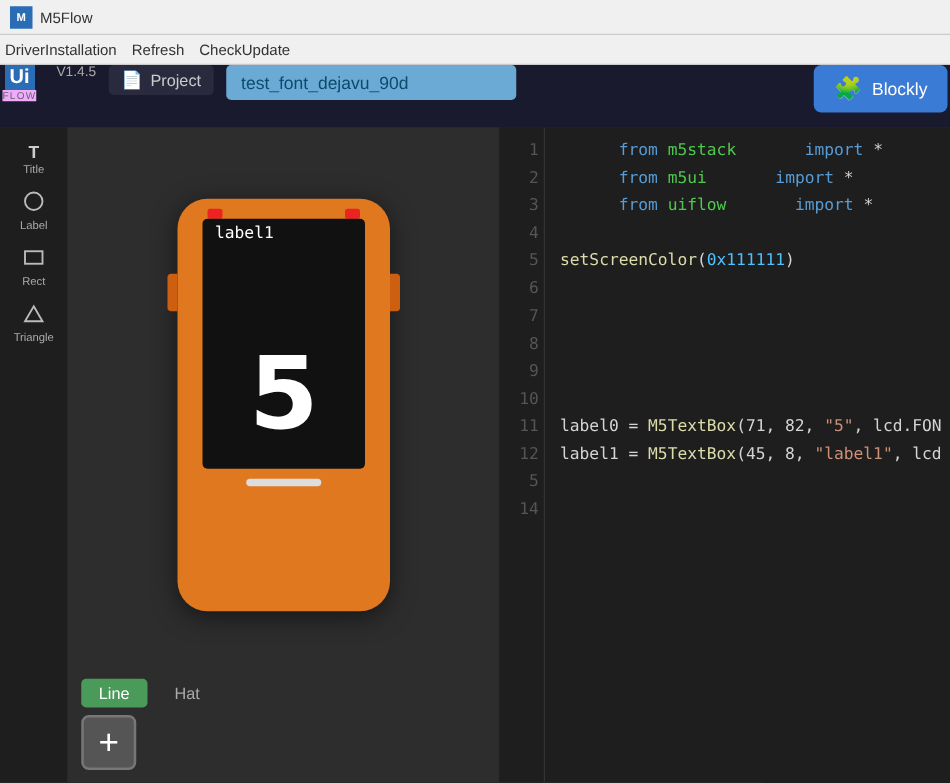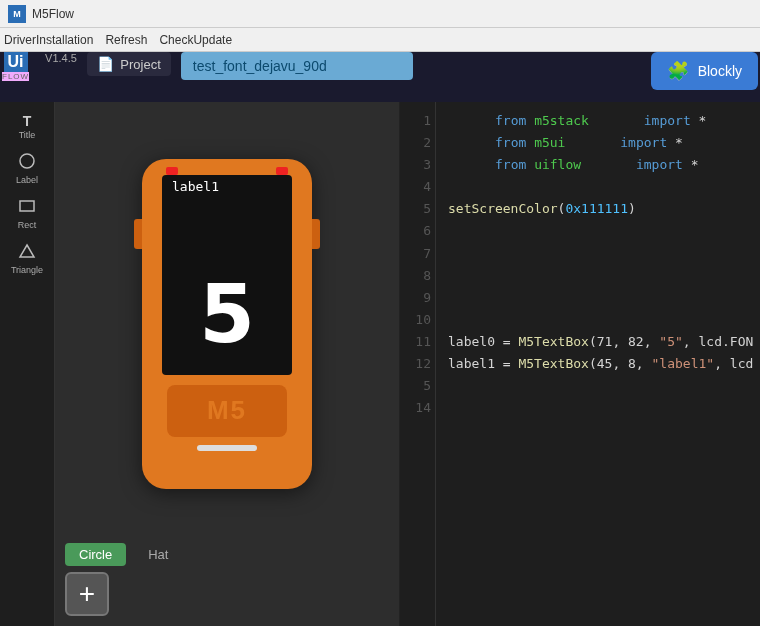--- a/index.html
+++ b/index.html
@@ -442,29 +442,26 @@
     <div id="device-container">
       <div id="device">
         <div class="red-btn-top left"></div>
         <div class="red-btn-top right"></div>
         <div id="side-btn-left"></div>
         <div id="side-btn-right"></div>
         <div id="device-screen">
           <span id="label1-text">label1</span>
           <span id="big-five">5</span>
         </div>
-        <div id="device-bottom">
-          <span id="m5-text">M5</span>
-        </div>
         <div id="device-strip"></div>
       </div>
     </div>
 
     <div id="bottom-tabs">
-      <button class="tab-btn active">Circle</button>
+      <button class="tab-btn active">Line</button>
       <button class="tab-btn inactive">Hat</button>
     </div>
 
     <div id="add-btn-area">
       <div id="add-btn">+</div>
     </div>
   </div>
 
   <div id="code-editor">
     <div id="code-content">

